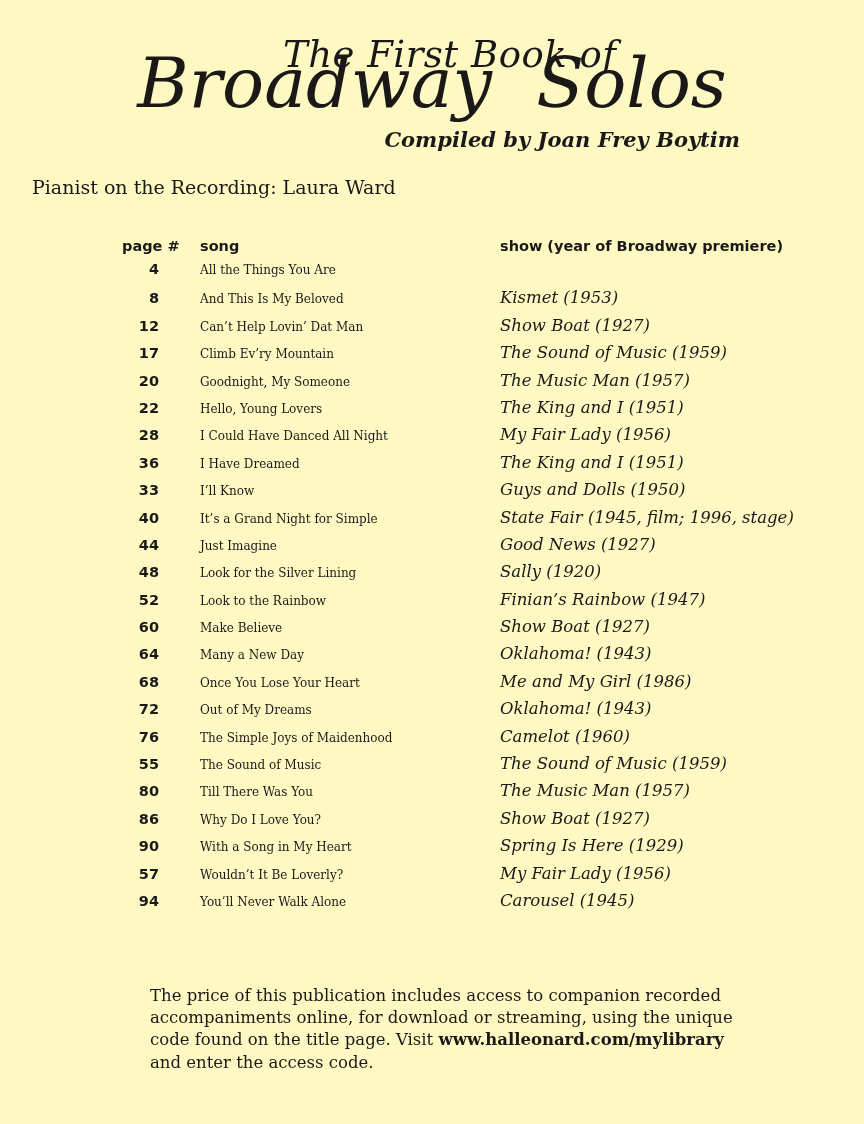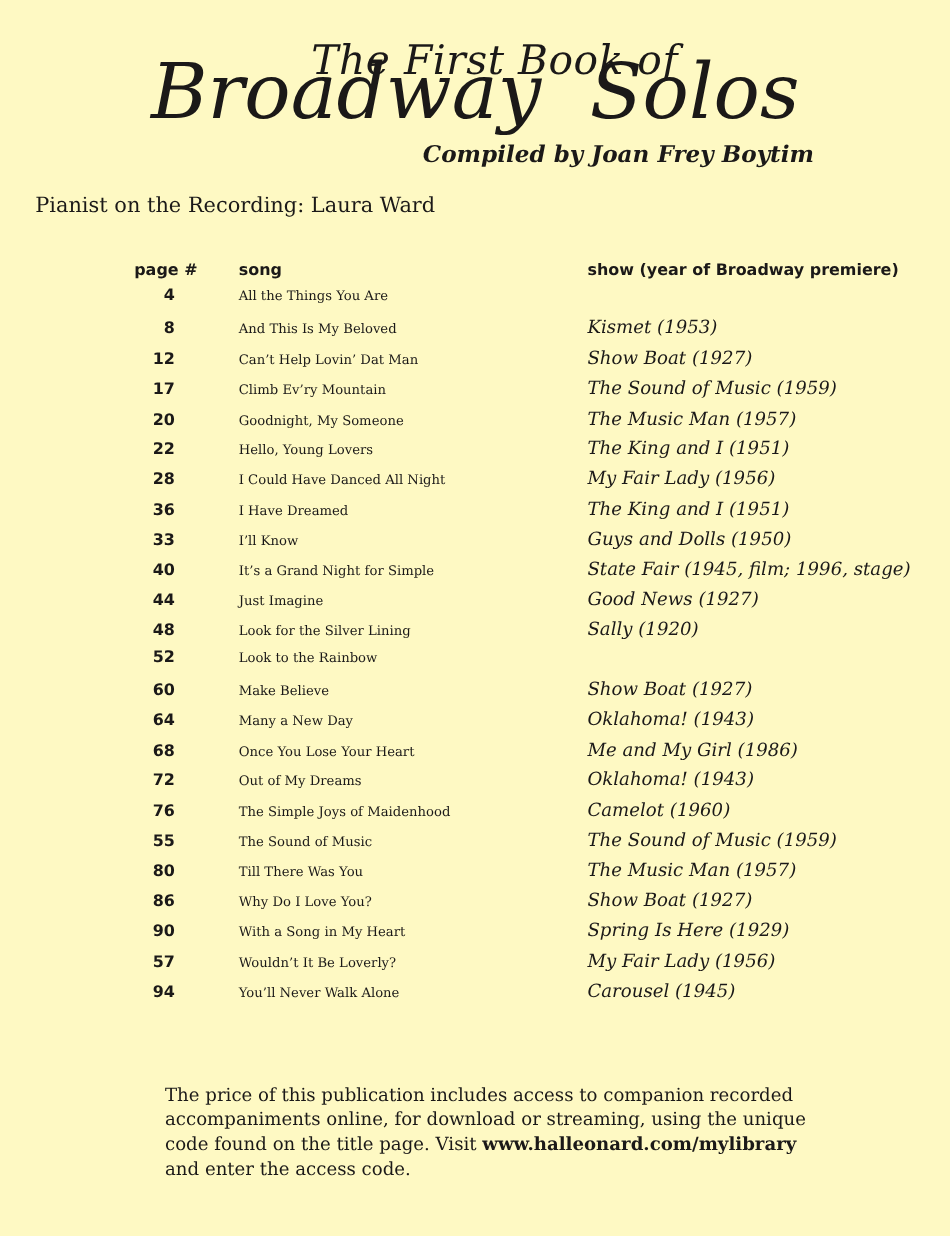--- a/index.html
+++ b/index.html
@@ -58,21 +58,21 @@
   
   .toc {
     position: absolute;
     left: 120px;
     top: 238px;
     width: 624px;
   }
   .toc-header, .toc-row {
     display: grid;
     grid-template-columns: 57px 277px auto;
-    column-gap: 40px;
+    column-gap: 23px;
     align-items: baseline;
   }
   .toc-header {
     font-family: "DejaVu Sans", "Liberation Sans", sans-serif;
     font-weight: bold;
     font-size: 14.5px;
     margin-bottom: 7px;
     white-space: nowrap;
   }
   .toc-header .col-page { text-align: left; padding-left: 2px; }
@@ -190,20 +190,21 @@
 
   <div class="toc-row">
     <div class="cell-page">48</div>
     <div class="cell-song">Look for the Silver Lining</div>
     <div class="cell-show">Sally (1920)</div>
   </div>
 
   <div class="toc-row">
     <div class="cell-page">52</div>
     <div class="cell-song">Look to the Rainbow</div>
+    <div class="cell-show">Finian’s Rainbow (1947)</div>
   </div>
 
   <div class="toc-row">
     <div class="cell-page">60</div>
     <div class="cell-song">Make Believe</div>
     <div class="cell-show">Show Boat (1927)</div>
   </div>
 
   <div class="toc-row">
     <div class="cell-page">64</div>

